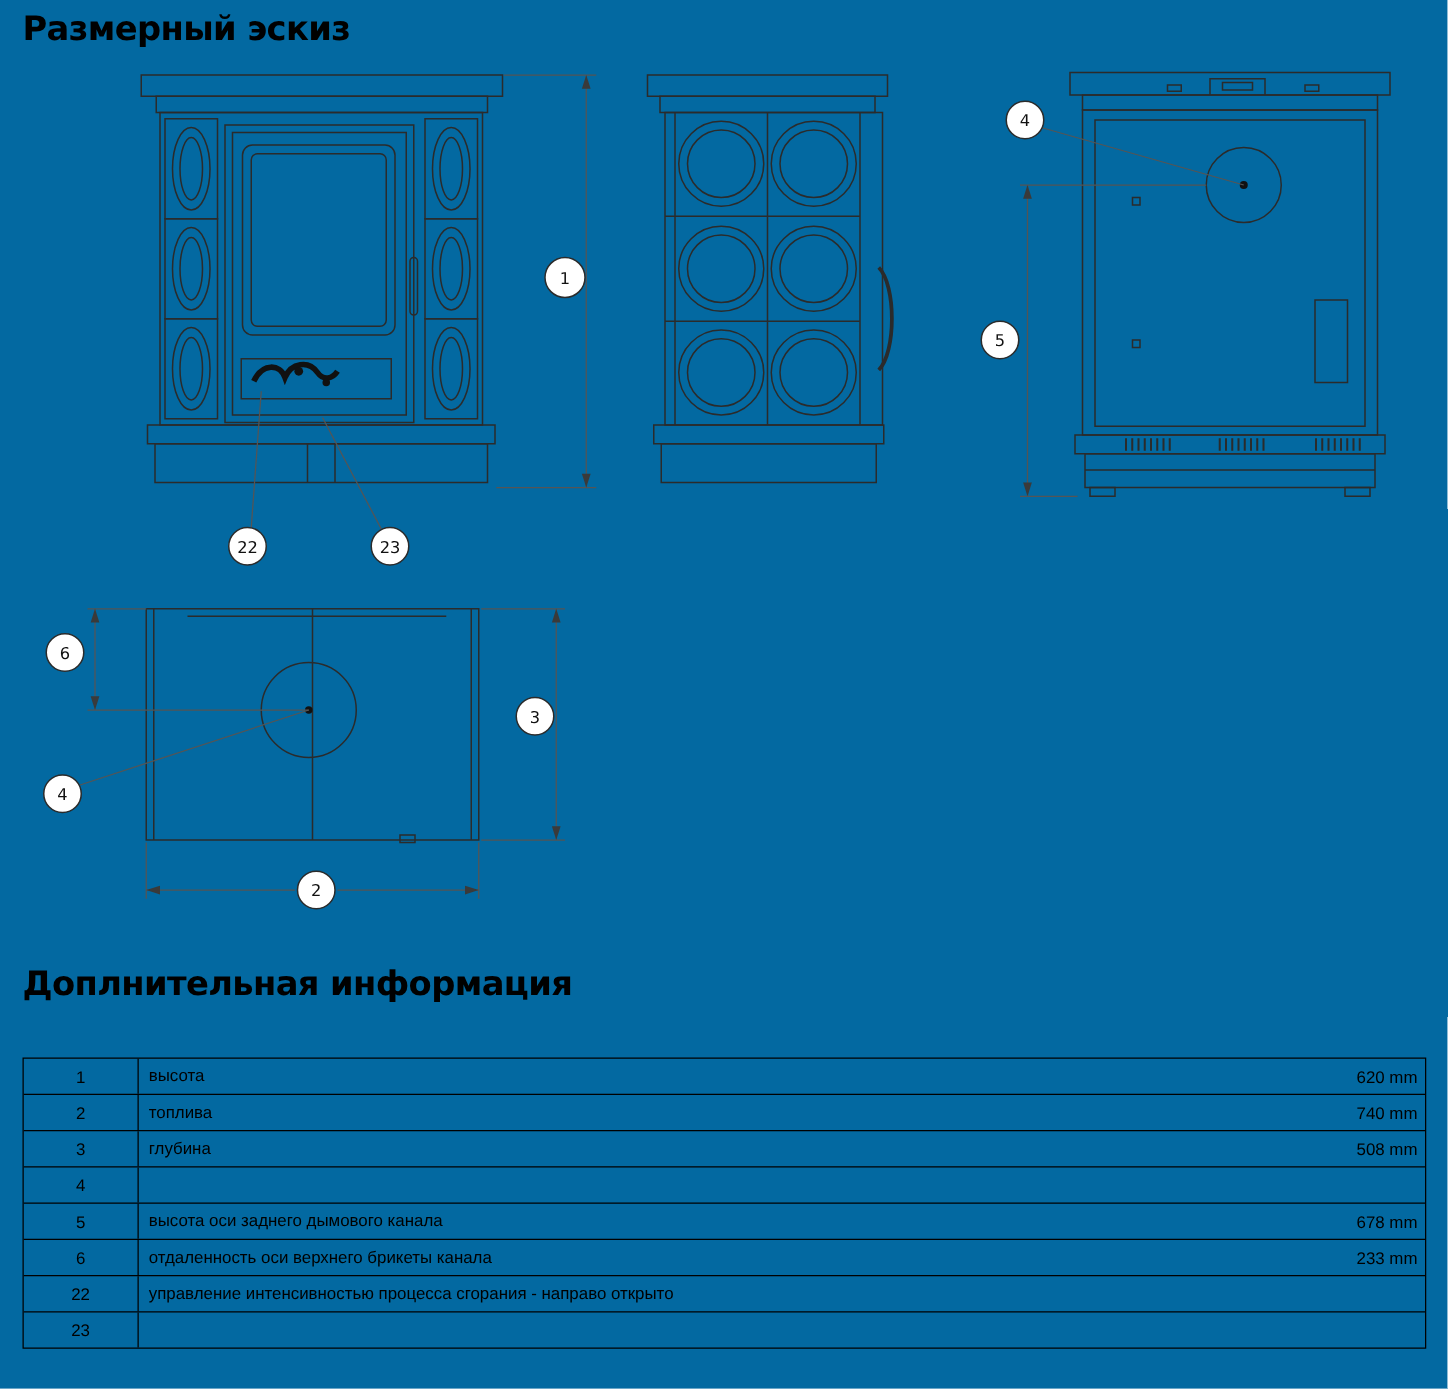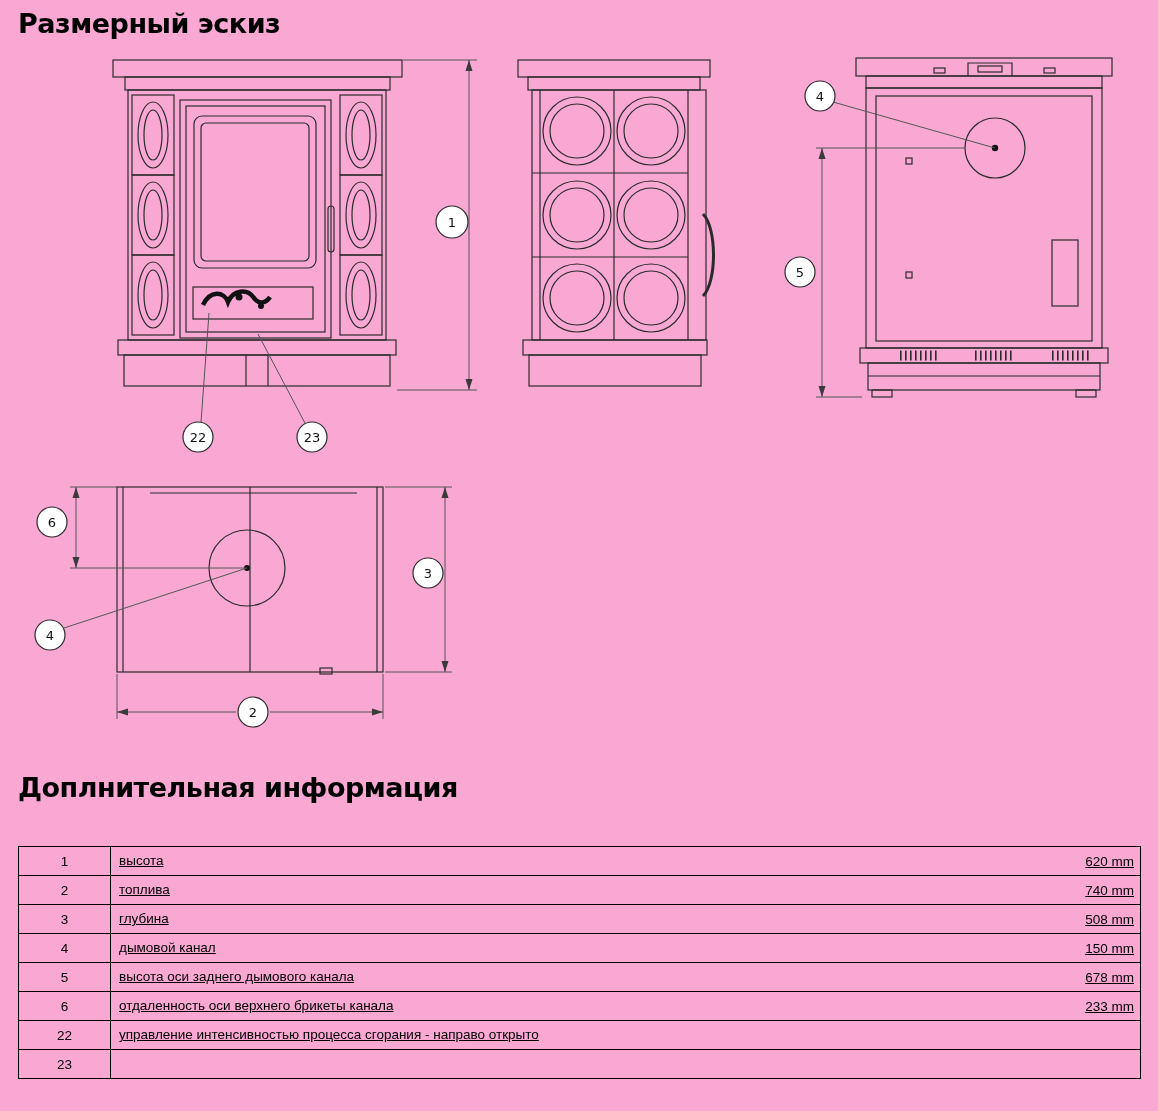--- a/index.html
+++ b/index.html
@@ -1,32 +1,32 @@
 <!DOCTYPE html>
 <html><head>
 <meta charset="utf-8">
 <style>
   html,body{margin:0;padding:0;background:#fff;}
-  .page{position:relative;width:1158px;height:1111px;background:#f9a8d4;overflow:hidden;
+  .page{position:relative;width:1158px;height:1111px;background:#0369a1;overflow:hidden;
         font-family:"Liberation Sans","DejaVu Sans",sans-serif;color:#000;}
   .main-title{position:absolute;left:18px;top:8px;margin:0;font-size:27px;font-weight:bold;
         font-family:"DejaVu Sans","Liberation Sans",sans-serif;letter-spacing:-0.5px;}
   .info-title{position:absolute;left:18px;top:772px;margin:0;font-size:27px;font-weight:bold;
         font-family:"DejaVu Sans","Liberation Sans",sans-serif;letter-spacing:-0.5px;}
   svg.diagram{position:absolute;left:0;top:0;}
   svg text{font-family:"DejaVu Sans","Liberation Sans",sans-serif;}
 
   .info-table{position:absolute;left:18px;top:846px;width:1121px;border:1px solid #000;
         font-size:13.5px;}
   .info-row{display:grid;grid-template-columns:92px 1fr;min-height:28px;}
   .info-row + .info-row{border-top:1px solid #000;}
   .cell-num{border-right:1px solid #000;display:flex;align-items:center;justify-content:center;
         padding:3px 2px;}
   .cell-desc{display:flex;justify-content:space-between;align-items:center;gap:12px;
-        padding:3px 6px 3px 8px;text-decoration:underline;}
+        padding:3px 6px 3px 8px;}
   .desc-text{max-width:880px;line-height:1.45;}
   .desc-value{white-space:nowrap;}
 </style>
 </head>
 <body>
 
 <div class="page">
 
   <h1 class="main-title">Размерный эскиз</h1>
 
@@ -228,24 +228,20 @@
     <div class="info-row">
       <div class="cell-num">3</div>
       <div class="cell-desc">
         <span class="desc-text">глубина</span>
         <span class="desc-value">508 mm</span>
       </div>
     </div>
 
     <div class="info-row">
       <div class="cell-num">4</div>
-      <div class="cell-desc">
-        <span class="desc-text">дымовой канал</span>
-        <span class="desc-value">150 mm</span>
-      </div>
     </div>
 
     <div class="info-row">
       <div class="cell-num">5</div>
       <div class="cell-desc">
         <span class="desc-text">высота оси заднего дымового канала</span>
         <span class="desc-value">678 mm</span>
       </div>
     </div>
 

